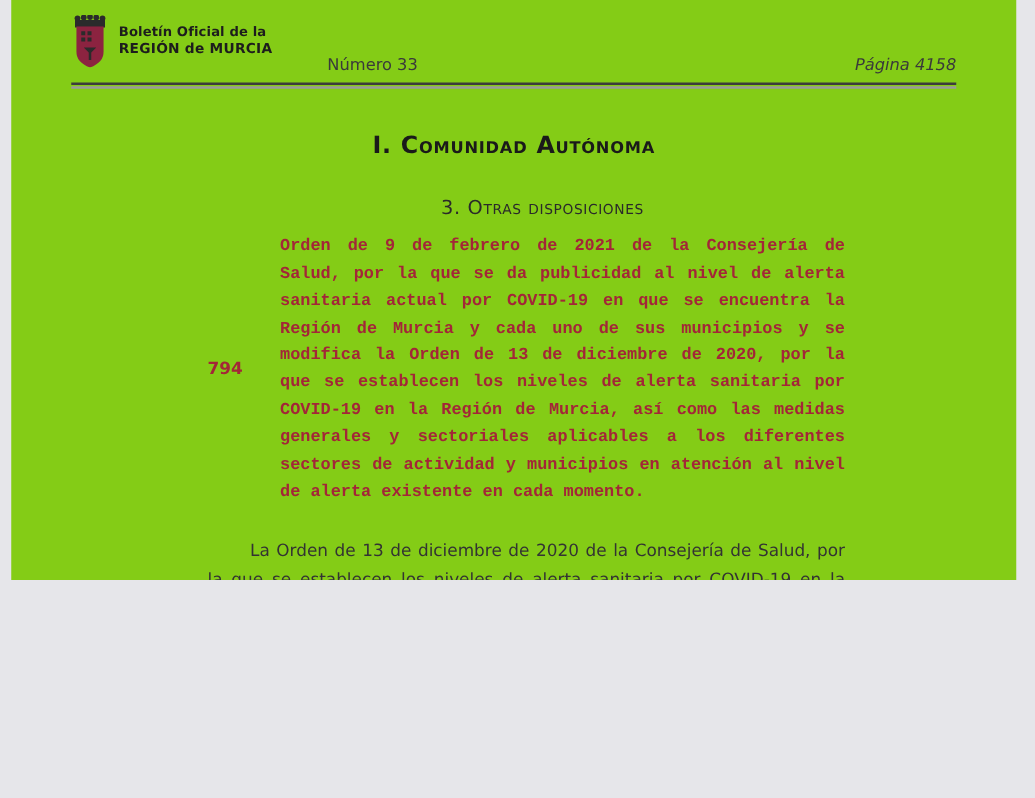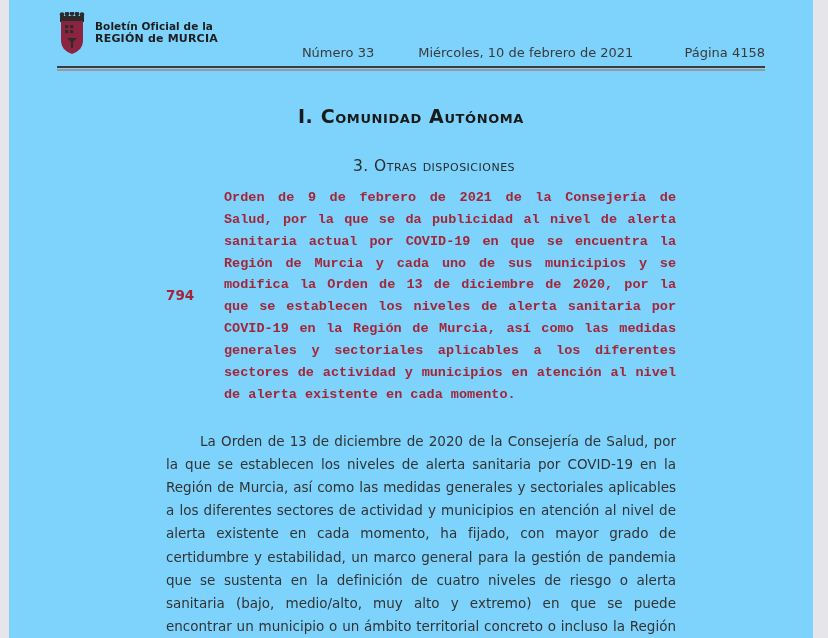--- a/index.html
+++ b/index.html
@@ -20,22 +20,22 @@
     position: relative;
     width: 828px;
     height: 638px;
     background: #e6e6ea;
   }
   .page {
     position: absolute;
     left: 9px;
     top: 0;
     width: 804px;
-    height: 638px;
-    background: #7dd3fc;
+    height: 464px;
+    background: #84cc16;
     box-sizing: border-box;
     overflow: hidden;
   }
 
   
   .masthead {
     position: relative;
     height: 62px;
     margin: 0 48px 0 48px;
     display: flex;
@@ -96,23 +96,23 @@
     padding-bottom: 2px;
     height: 100%;
     box-sizing: border-box;
   }
   .meta-item {
     font-size: 13px;
     color: #3a3a3a;
     white-space: nowrap;
     font-family: "DejaVu Sans", sans-serif;
   }
-  .meta-number { flex: 0 0 auto; margin-left: 40px; }
+  .meta-number { flex: 0 0 auto; }
   .meta-date   { flex: 0 0 auto; margin-left: 44px; }
-  .meta-page   { flex: 0 0 auto; margin-left: auto; }
+  .meta-page   { flex: 0 0 auto; margin-left: auto; font-style: italic; }
 
   
   .rule {
     margin: 4px 48px 0 48px;
     height: 5px;
     position: relative;
   }
   .rule .bar-dark {
     position: absolute;
     left: 0; right: 0; top: 0;
@@ -226,21 +226,20 @@
           </svg>
         </div>
         <div class="logo-text">
           <div class="logo-line1">Boletín Oficial de la</div>
           <div class="logo-line2">REGIÓN de MURCIA</div>
         </div>
       </div>
 
       <div class="masthead-meta">
         <div class="meta-item meta-number">Número 33</div>
-        <div class="meta-item meta-date">Miércoles, 10 de febrero de 2021</div>
         <div class="meta-item meta-page">Página 4158</div>
       </div>
     </div>
 
     <div class="rule">
       <div class="bar-dark"></div>
       <div class="bar-light"></div>
     </div>
 
     <div class="section-title">I. Comunidad Autónoma</div>

